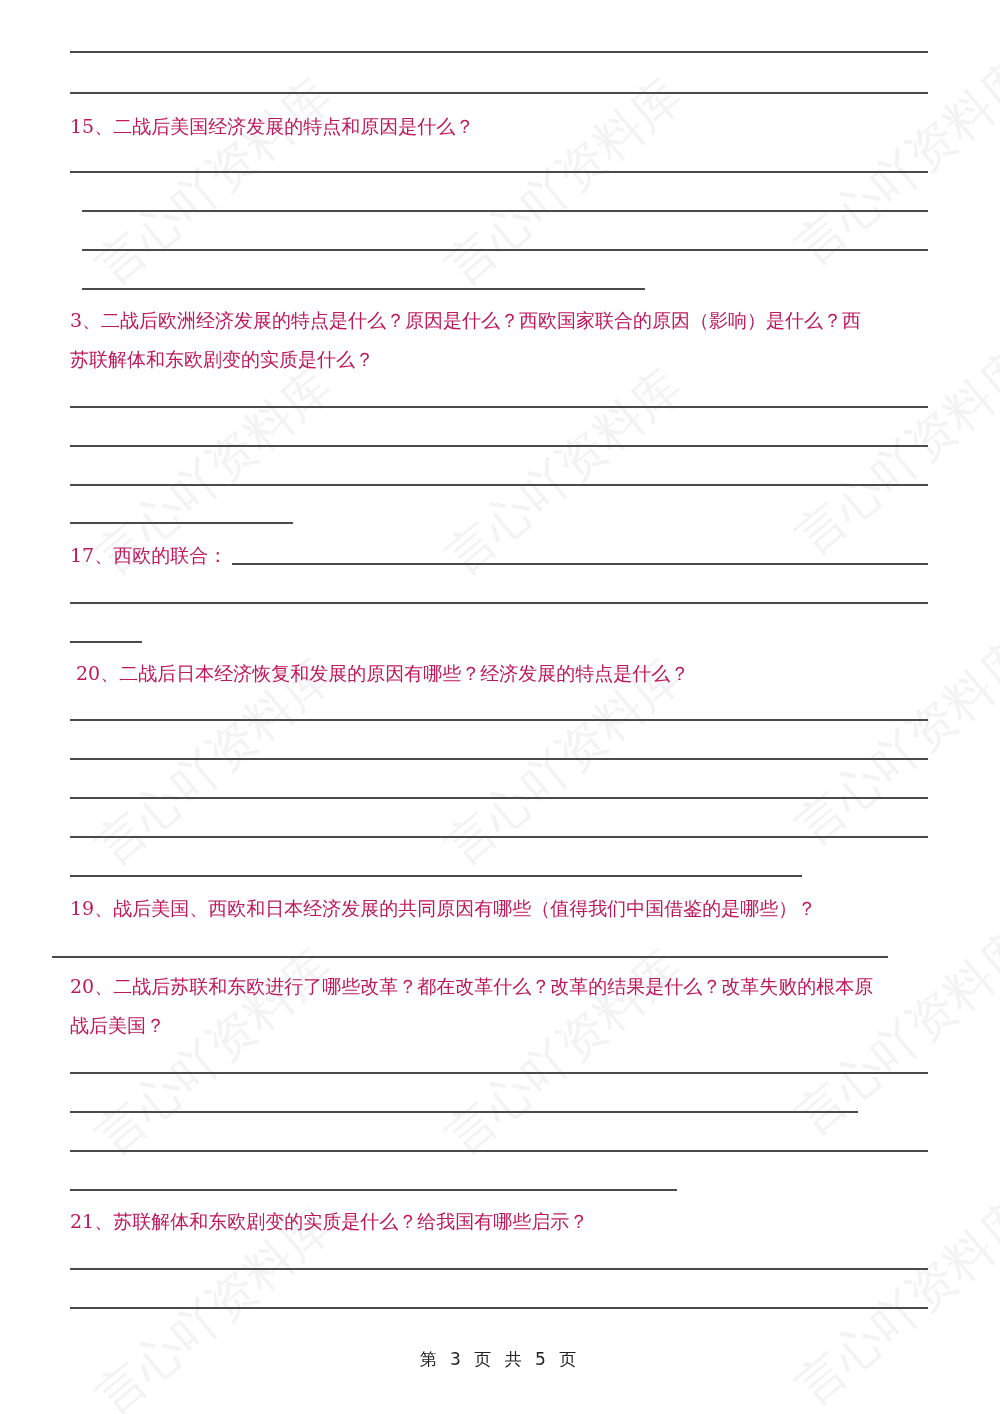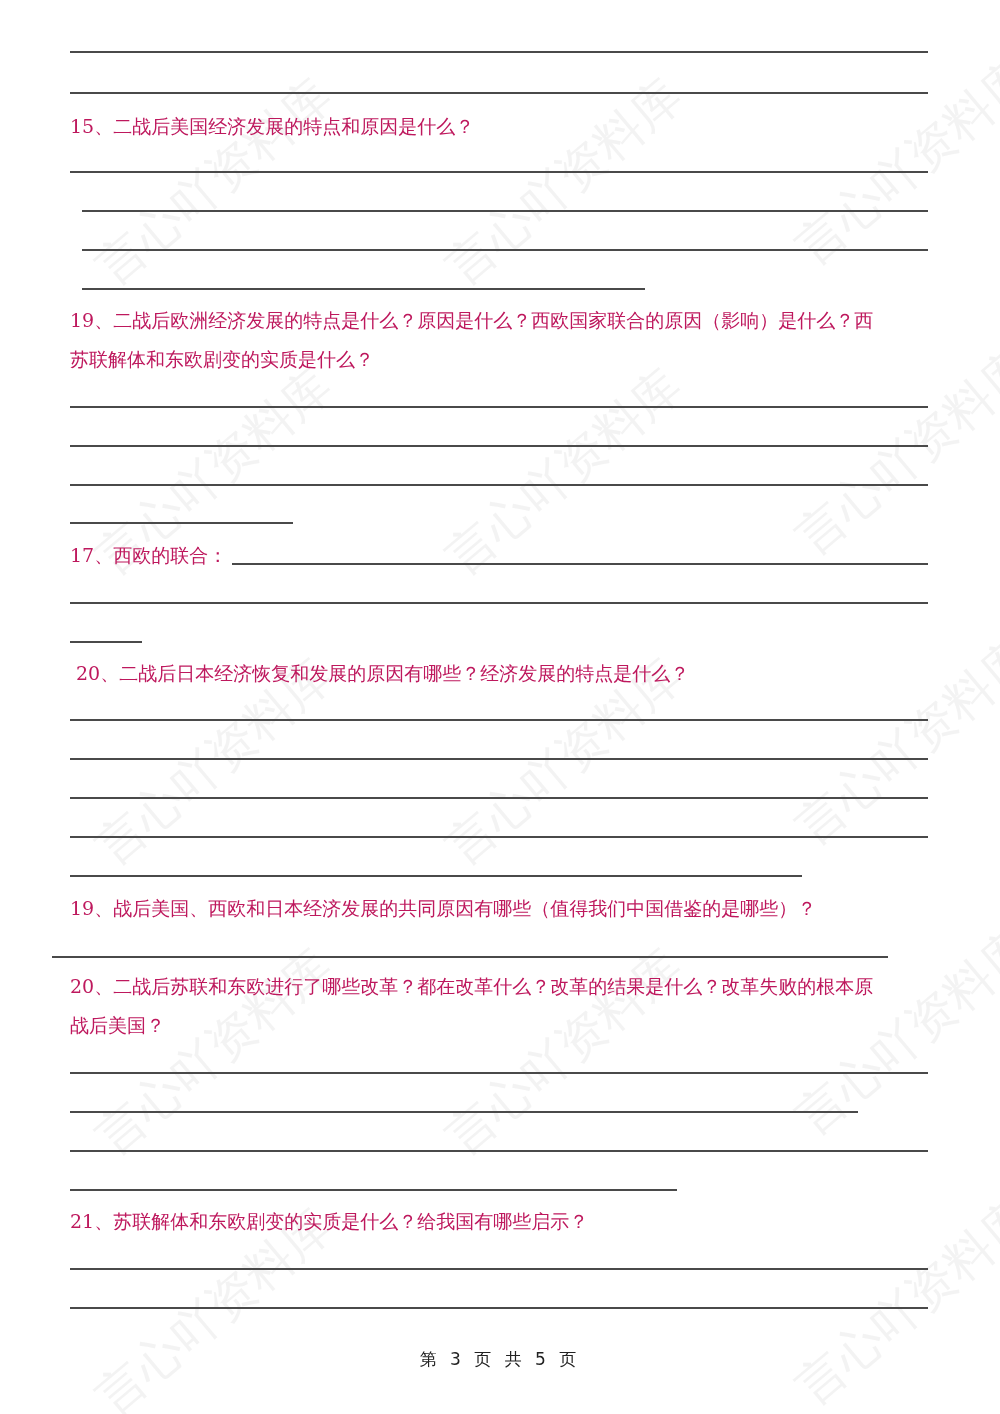--- a/index.html
+++ b/index.html
@@ -34,21 +34,21 @@
 
 <div class="line" style="top:51px;left:70px;width:858px;"></div>
 <div class="line" style="top:92px;left:70px;width:858px;"></div>
 
 <div class="q" style="top:116px;left:70px;">15、二战后美国经济发展的特点和原因是什么？</div>
 <div class="line" style="top:171px;left:70px;width:858px;"></div>
 <div class="line" style="top:210px;left:82px;width:846px;"></div>
 <div class="line" style="top:249px;left:82px;width:846px;"></div>
 <div class="line" style="top:288px;left:82px;width:563px;"></div>
 
-<div class="q" style="top:310px;left:70px;">19、二战后欧洲经济发展的特点是什么？原因是什么？西欧国家联合的原因（影响）是什么？西</div>
+<div class="q" style="top:310px;left:70px;">3、二战后欧洲经济发展的特点是什么？原因是什么？西欧国家联合的原因（影响）是什么？西</div>
 <div class="q" style="top:349px;left:70px;">苏联解体和东欧剧变的实质是什么？</div>
 <div class="line" style="top:406px;left:70px;width:858px;"></div>
 <div class="line" style="top:445px;left:70px;width:858px;"></div>
 <div class="line" style="top:484px;left:70px;width:858px;"></div>
 <div class="line" style="top:522px;left:70px;width:223px;"></div>
 
 <div class="q" style="top:545px;left:70px;text-align:center;">17、西欧的联合：</div>
 <div class="line" style="top:563px;left:232px;width:696px;"></div>
 <div class="line" style="top:602px;left:70px;width:858px;"></div>
 <div class="line" style="top:641px;left:70px;width:72px;"></div>

